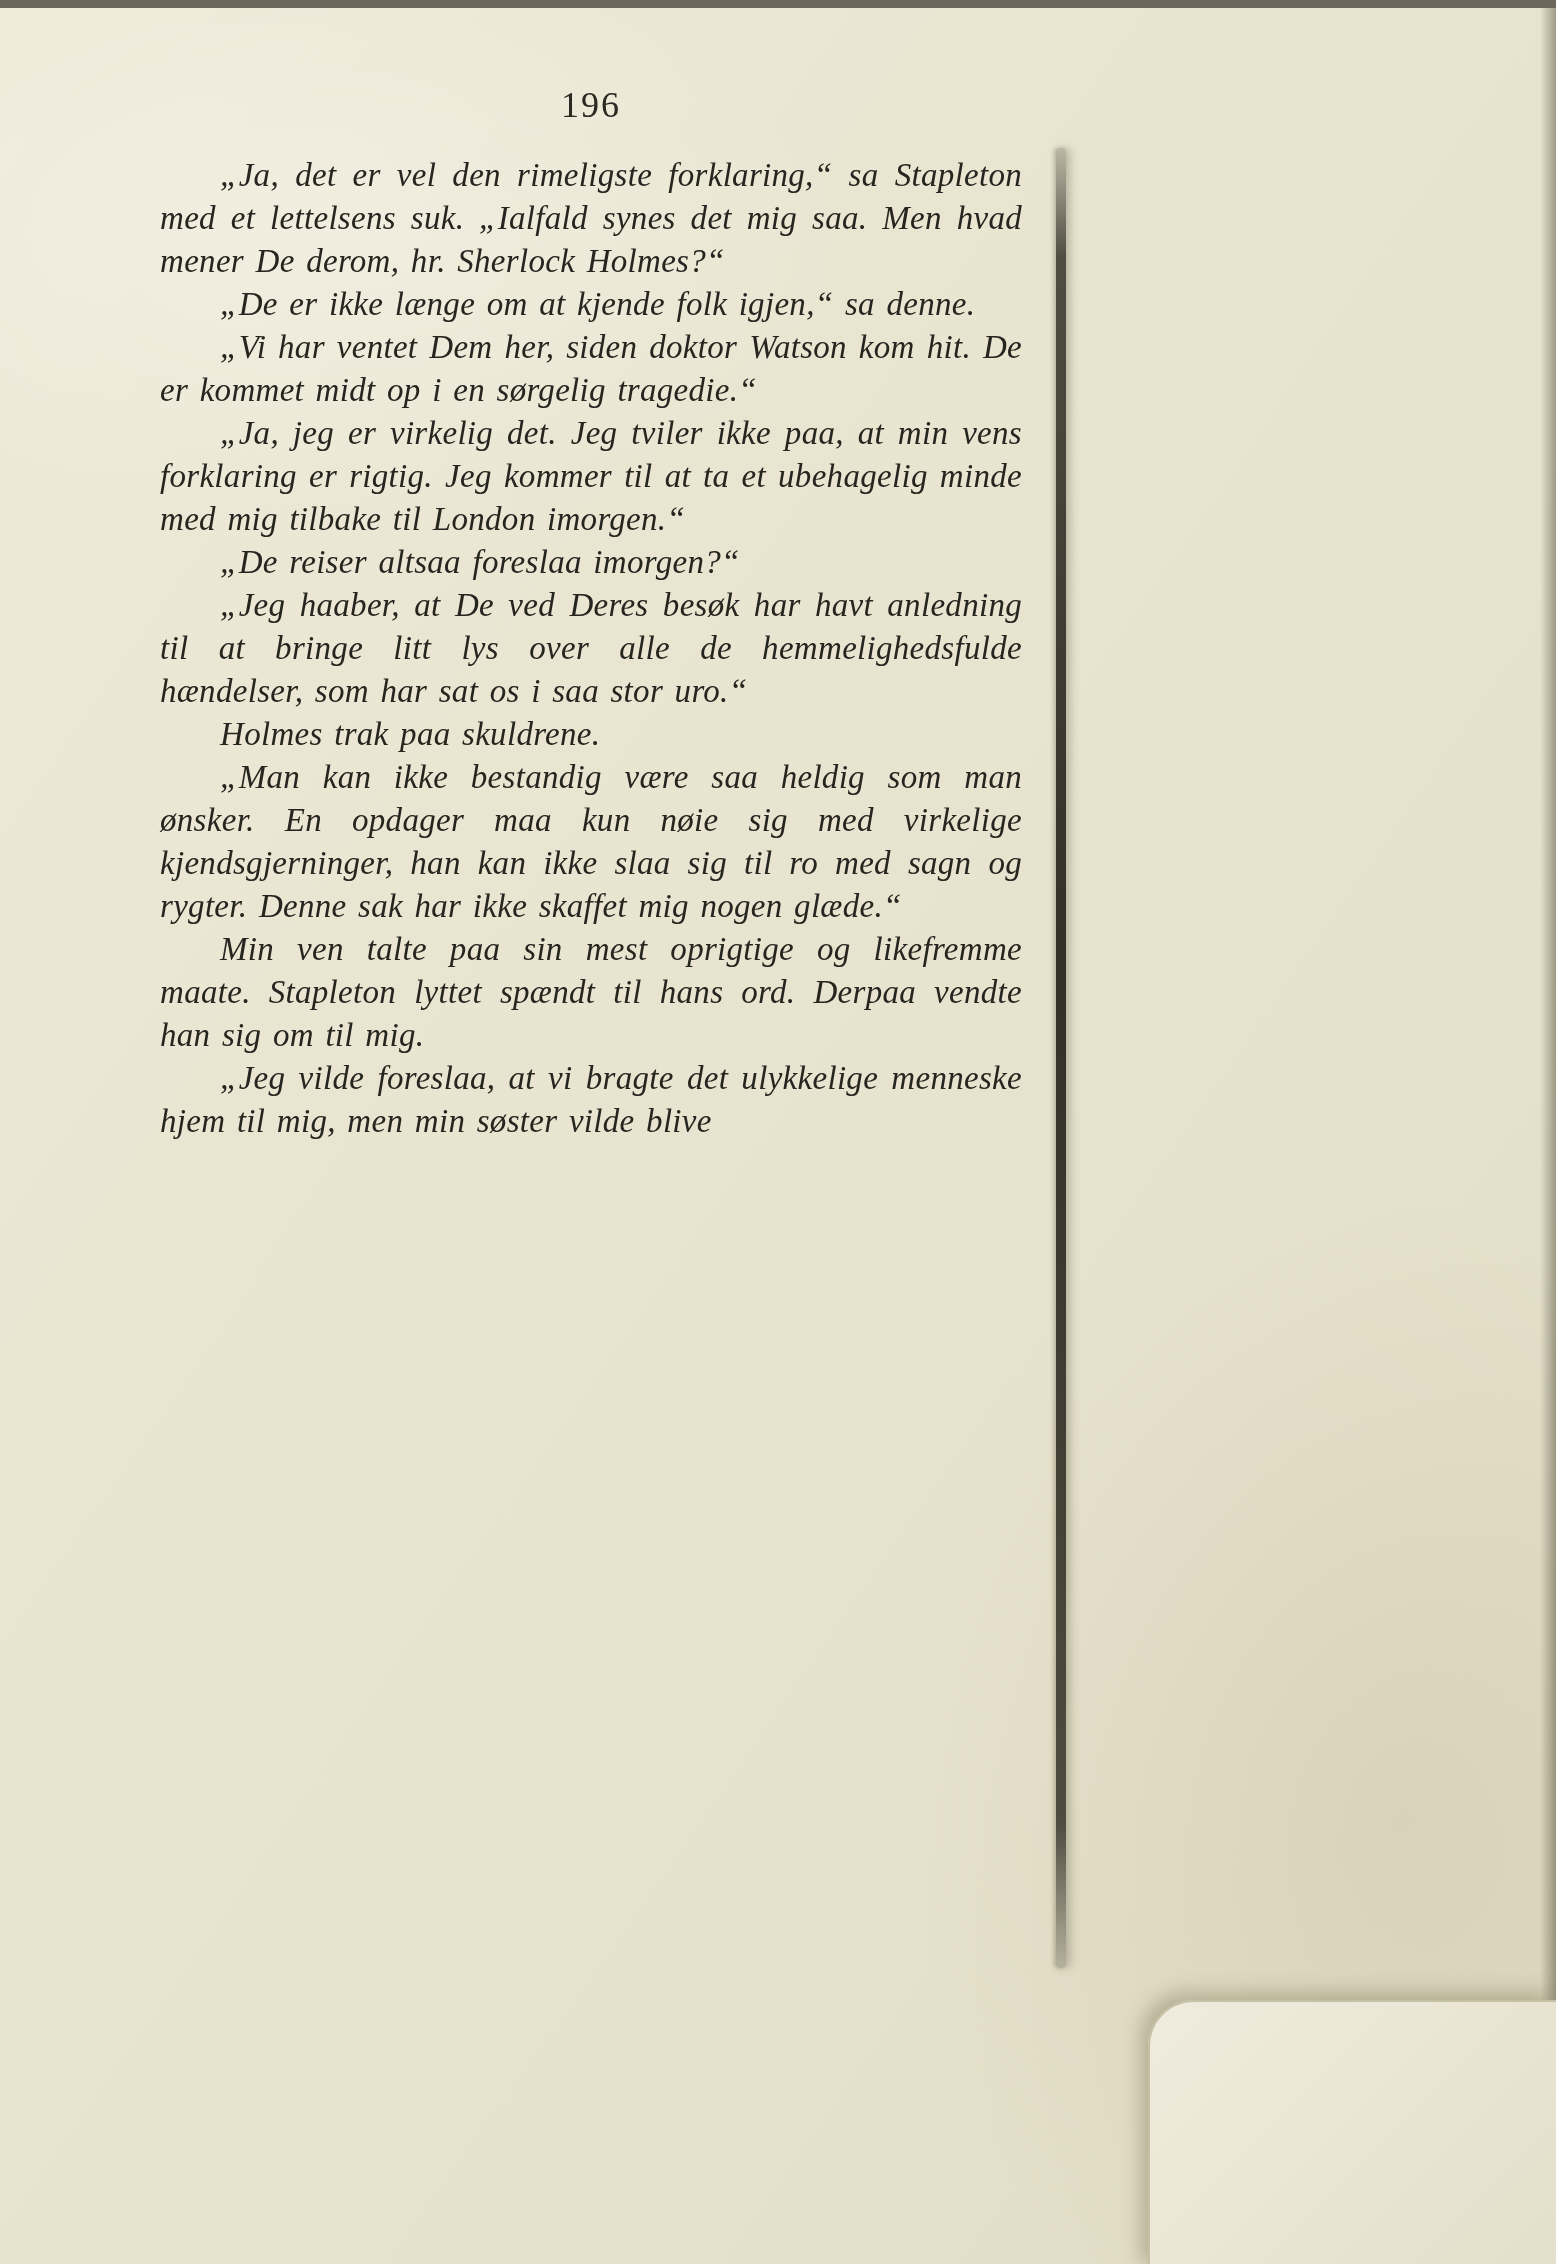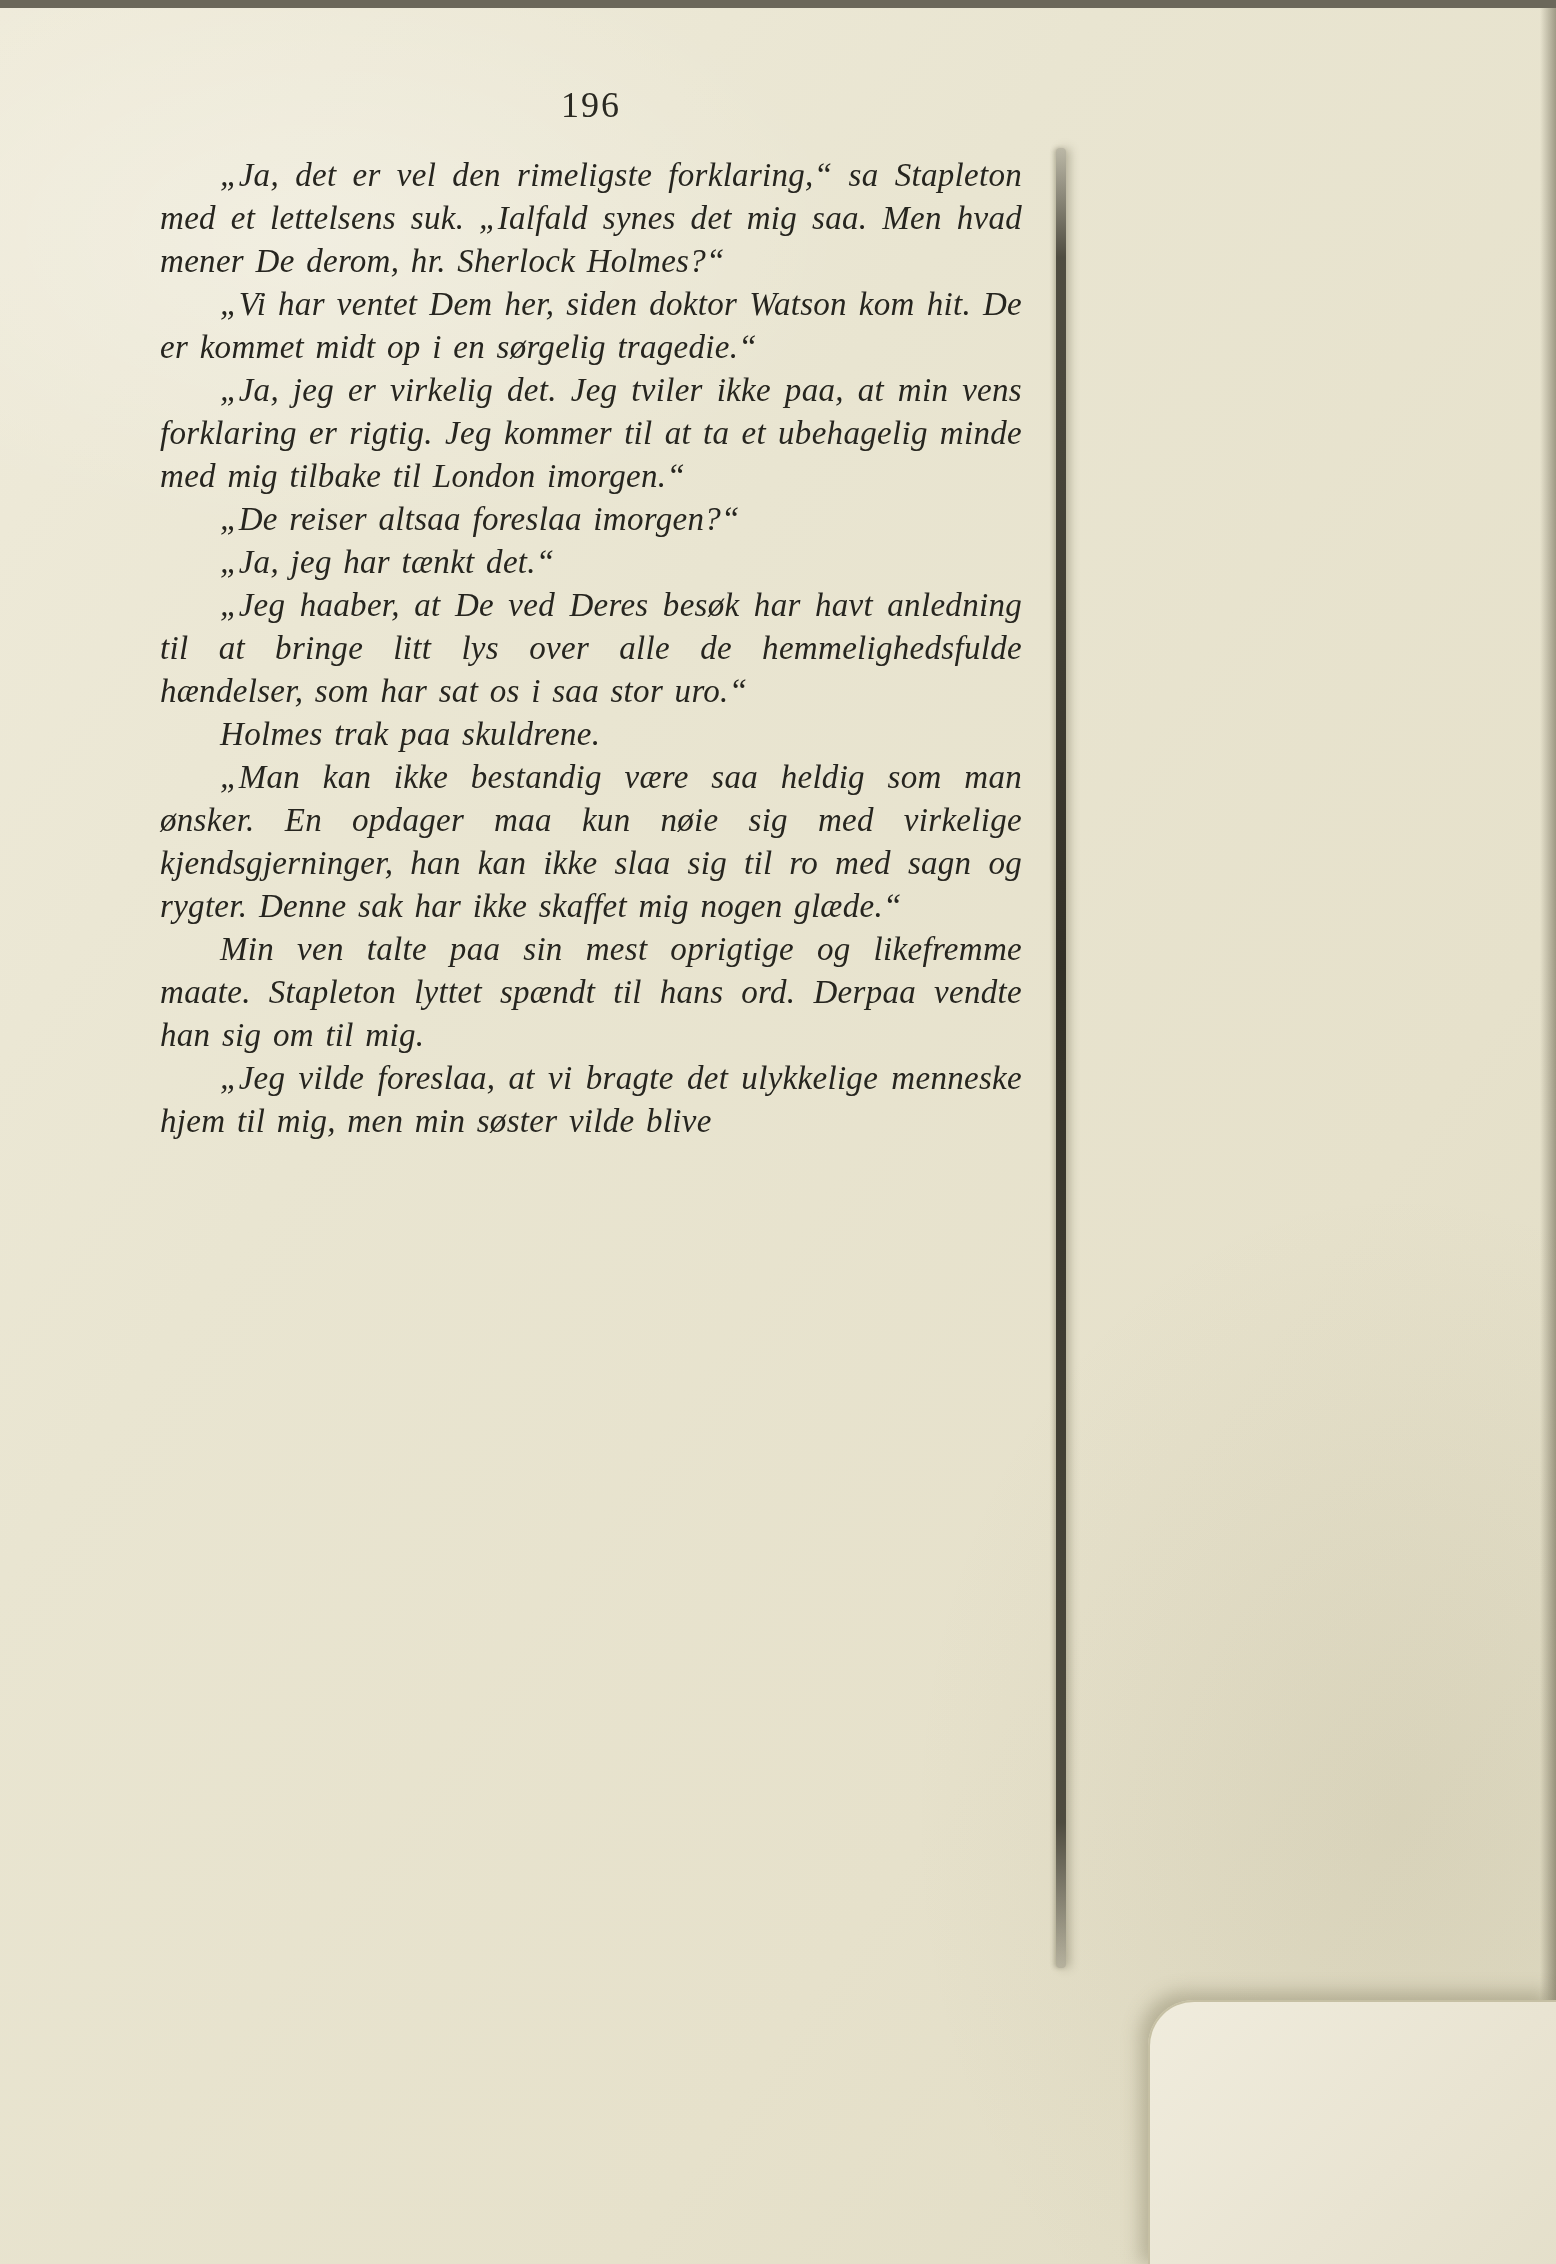--- a/index.html
+++ b/index.html
@@ -95,24 +95,24 @@
 </style>
 </head>
 <body>
 
 <div class="page">
 
   <div class="page-number">196</div>
 
   <div class="text-block">
     <p>„Ja, det er vel den rimeligste forklaring,“ sa Stapleton med et lettelsens suk. „Ialfald synes det mig saa. Men hvad mener De derom, hr. Sherlock Holmes?“</p>
+    <p>„De er ikke længe om at kjende folk igjen,“ sa denne.</p>
     <p>„Vi har ventet Dem her, siden doktor Watson kom hit. De er kommet midt op i en sørgelig tragedie.“</p>
     <p>„Ja, jeg er virkelig det. Jeg tviler ikke paa, at min vens forklaring er rigtig. Jeg kommer til at ta et ubehagelig minde med mig tilbake til London imorgen.“</p>
     <p>„De reiser altsaa foreslaa imorgen?“</p>
-    <p>„Ja, jeg har tænkt det.“</p>
     <p>„Jeg haaber, at De ved Deres besøk har havt anledning til at bringe litt lys over alle de hemmelighedsfulde hændelser, som har sat os i saa stor uro.“</p>
     <p>Holmes trak paa skuldrene.</p>
     <p>„Man kan ikke bestandig være saa heldig som man ønsker. En opdager maa kun nøie sig med virkelige kjendsgjerninger, han kan ikke slaa sig til ro med sagn og rygter. Denne sak har ikke skaffet mig nogen glæde.“</p>
     <p>Min ven talte paa sin mest oprigtige og likefremme maate. Stapleton lyttet spændt til hans ord. Derpaa vendte han sig om til mig.</p>
     <p>„Jeg vilde foreslaa, at vi bragte det ulykkelige menneske hjem til mig, men min søster vilde blive</p>
   </div>
 
   <div class="spine-line"></div>
   <div class="right-edge"></div>
   <div class="next-page"></div>

